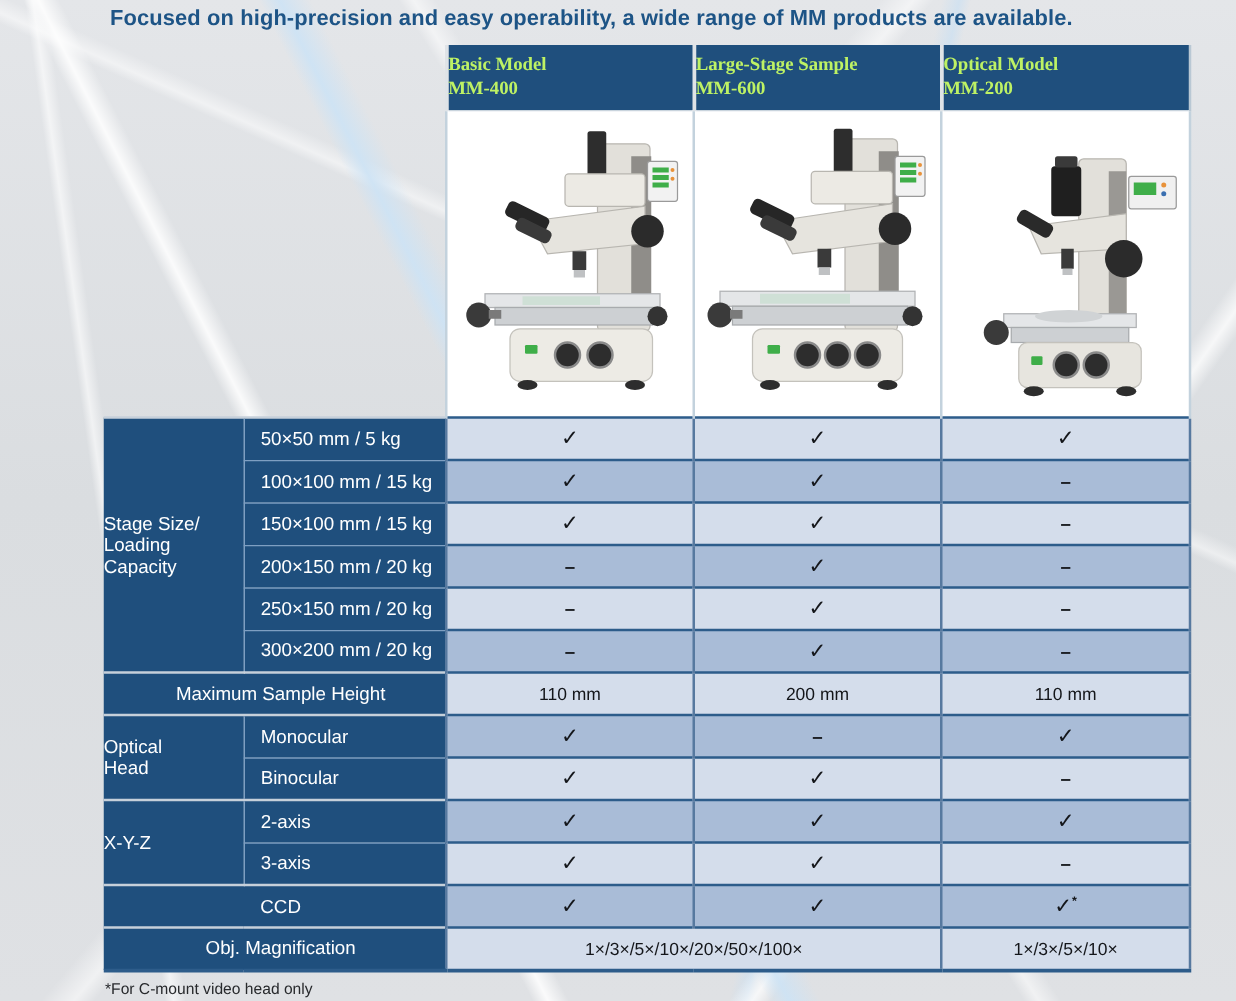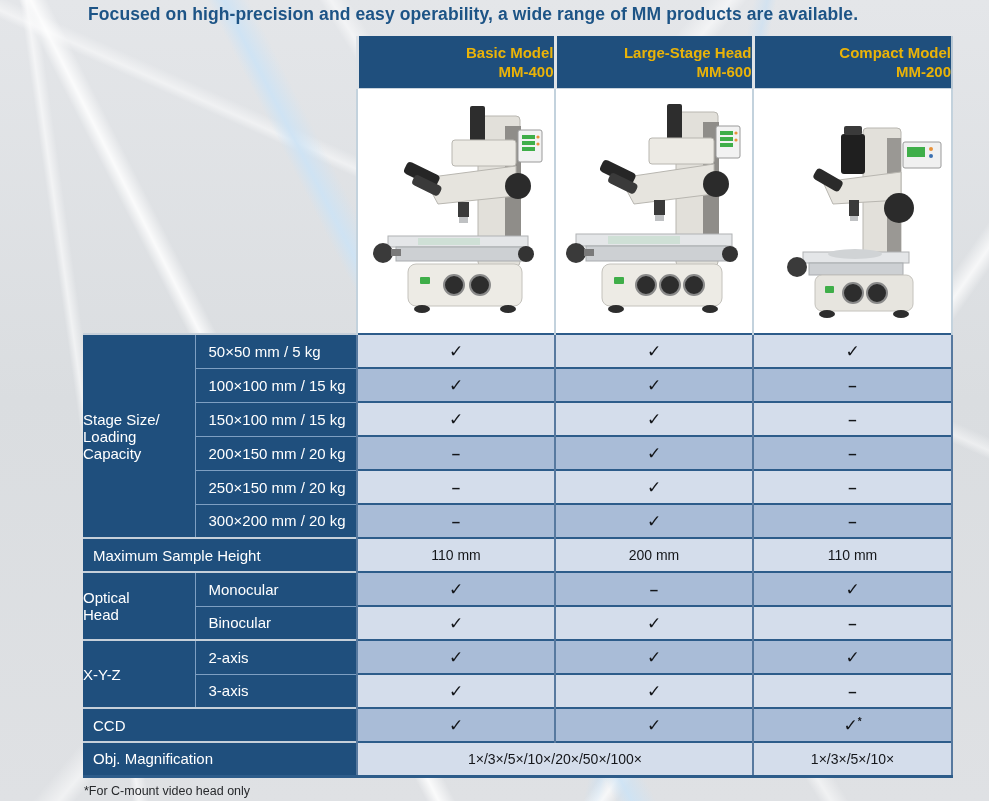--- a/index.html
+++ b/index.html
@@ -33,41 +33,41 @@
     position:absolute; left:83px; top:36px; width:869px;
     border-collapse:collapse; table-layout:fixed;
   }
   td { box-sizing:border-box; vertical-align:middle; }
 
   
   td.blank { background:transparent; border:none; }
 
   
   td.th-product {
-    height:52px; background:#1f4f7d; color:#eab308; text-align:right;
+    height:52px; background:#1f4f7d; color:#bef264; text-align:left;
     font-size:15px; font-weight:bold; line-height:19px;
-    border-left:3px solid #dfe3e7; border-bottom:1px solid #c9d4dd;
+    border-left:3px solid #dfe3e7; border-bottom:1px solid #c9d4dd;font-family:Liberation Serif, serif;
   }
   td.th-product.last { border-right:2px solid #b9c8d4; }
 
   
   td.td-photo {
     height:246px; background:#ffffff; text-align:center;
     border-left:2px solid #c3d2dd;
   }
   td.td-photo.last { border-right:2px solid #c3d2dd; }
 
   
   td.td-group, td.td-sub, td.td-span {
     background:#1f4f7d; color:#fff; font-size:15px; height:34px;
   }
   td.td-group { border-right:1px solid #7e9fc2; border-top:2px solid #c6d0da; line-height:17px; }
   td.td-sub   { padding-left:13px; border-top:1px solid #7e9fc2; }
   td.td-sub.group-start { border-top:2px solid #c6d0da;margin-left:32px; }
-  td.td-span  { padding-left:10px; border-top:2px solid #c6d0da; }
+  td.td-span  { padding-left:10px; border-top:2px solid #c6d0da;text-align:center; }
   .gline { display:block; }
 
   
   td.td-val {
     height:34px; text-align:center; color:#14161a; font-size:14px;
     border-top:2px solid #2d5c8a; border-left:2px solid #57799f;
   }
   td.td-val.last { border-right:2px solid #57799f; }
   tr.row-light td.td-val { background:#d4ddeb; }
   tr.row-dark  td.td-val { background:#a9bcd7; }
@@ -99,25 +99,25 @@
     </colgroup>
 
     <tbody>
         <tr>
       <td class="blank" colspan="2"></td>
       <td class="th-product">
         <div>Basic Model</div>
         <div>MM-400</div>
       </td>
       <td class="th-product">
-        <div>Large-Stage Head</div>
+        <div>Large-Stage Sample</div>
         <div>MM-600</div>
       </td>
       <td class="th-product last">
-        <div>Compact Model</div>
+        <div>Optical Model</div>
         <div>MM-200</div>
       </td>
     </tr>
 
     <tr>
       <td class="blank" colspan="2"></td>
       <td class="td-photo">
         
         <svg width="180" height="230" viewBox="0 0 180 230">
           <rect x="112" y="22" width="42" height="150" rx="4" fill="#e2e0da" stroke="#b8b6b0"></rect>

